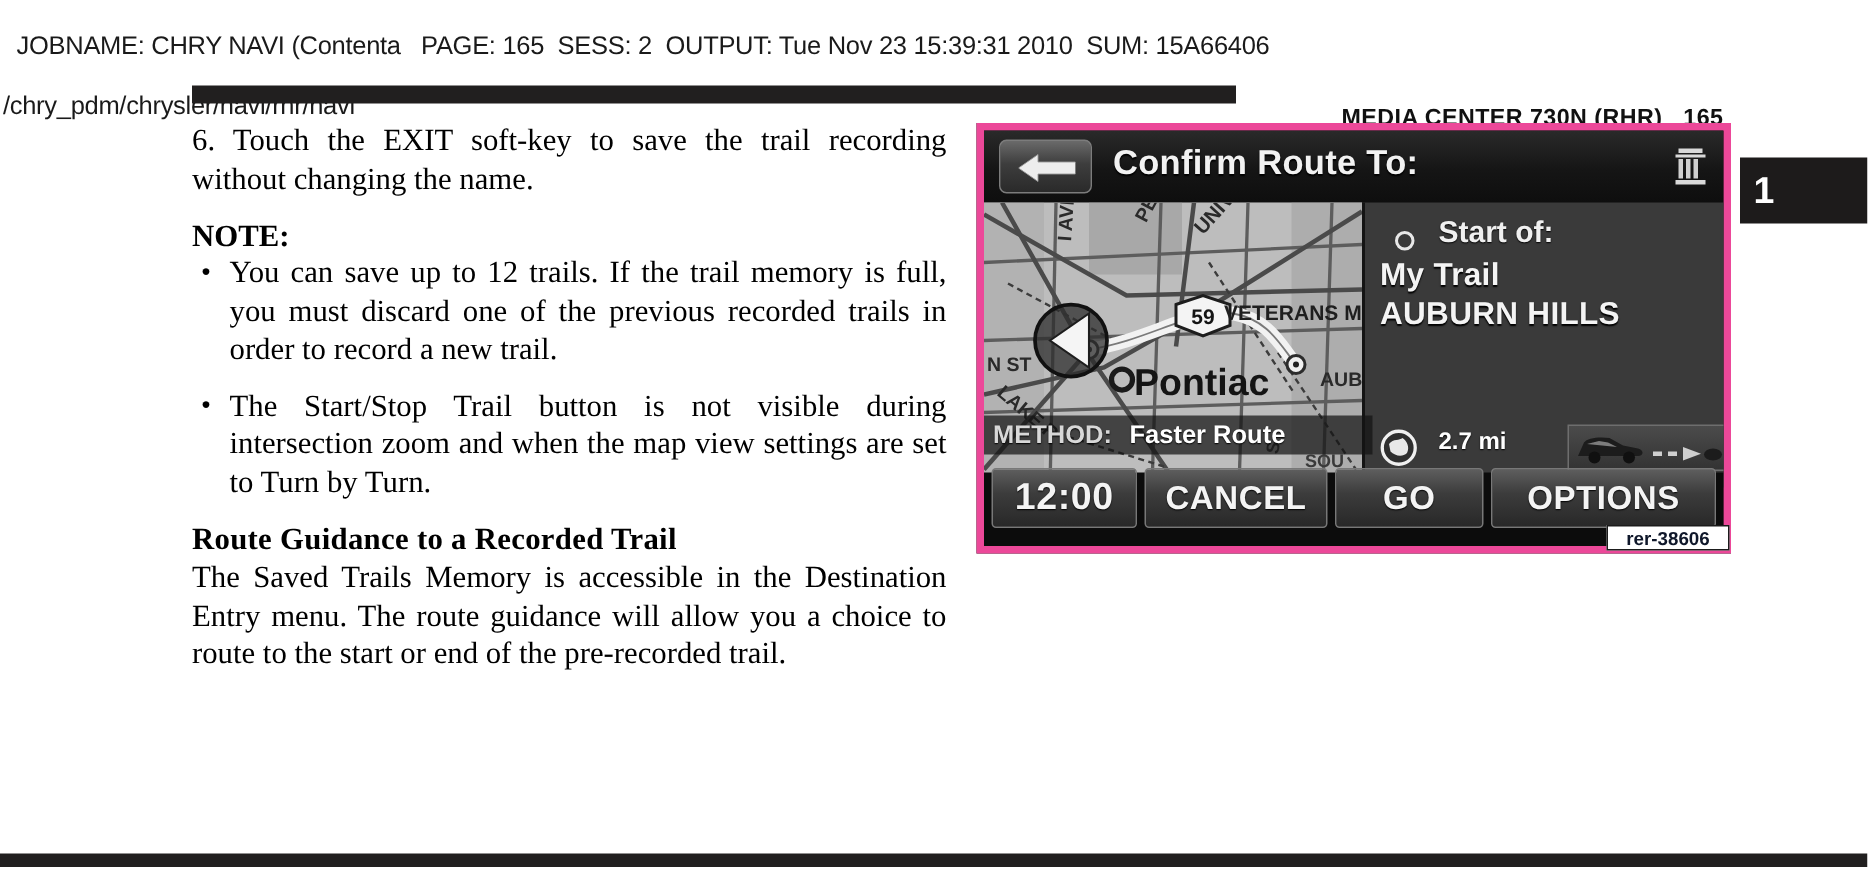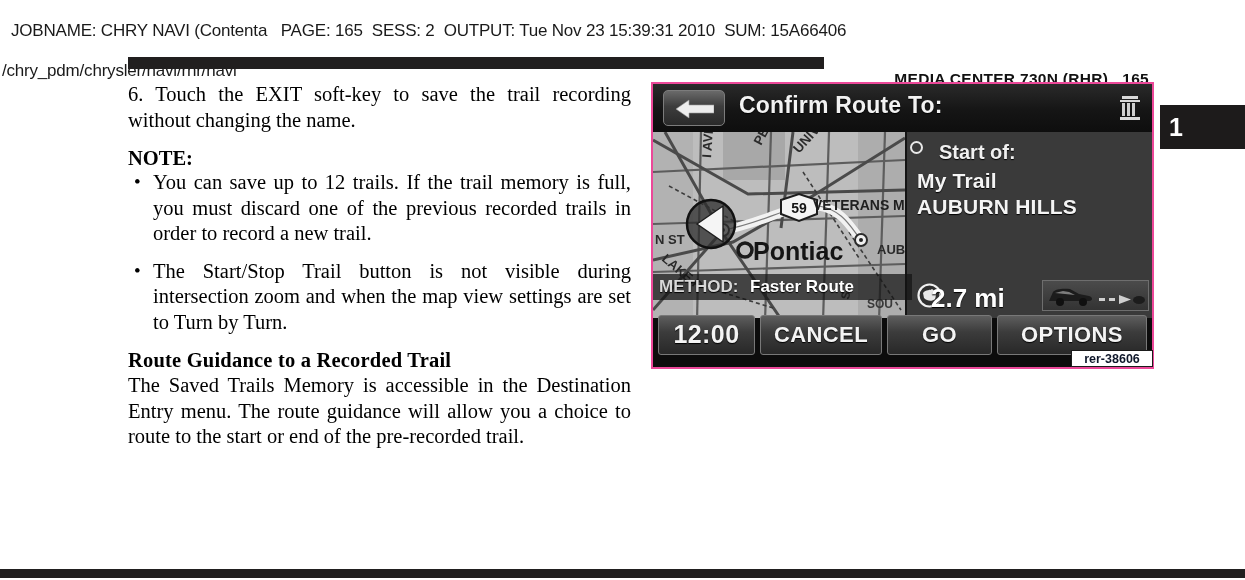--- a/index.html
+++ b/index.html
@@ -154,21 +154,21 @@
   }
 
   
   .nav-screen {
     position: absolute;
     left: 651px;
     top: 82px;
     width: 503px;
     height: 287px;
     background: #0b0b0b;
-    border: 2px solid #ec4899;
+    border: 5px solid #ec4899;
     box-sizing: border-box;
     overflow: hidden;
     font-family: "Liberation Sans", sans-serif;
   }
 
   
   .nav-titlebar {
     position: absolute;
     left: 0; top: 0;
     width: 100%;
@@ -251,24 +251,24 @@
     left: 252px;
     top: 48px;
     width: 251px;
     height: 190px;
     background: #3a3a3a;
     border-left: 2px solid #141414;
     box-sizing: border-box;
   }
   .start-row {
     position: absolute;
-    left: 3px;
+    left: 20px;
     top: 9px;
     display: flex;
-    align-items: flex-start;
+    align-items: flex-end;
   }
   .start-dot {
     width: 13px;
     height: 13px;
     border-radius: 50%;
     border: 2px solid #e8e8e8;
     box-sizing: border-box;
     background: #3a3a3a;
   }
   .start-label {
@@ -299,23 +299,23 @@
     width: 232px;
     height: 36px;
   }
   .globe-icon {
     position: absolute;
     left: 0; top: 5px;
     width: 25px; height: 25px;
   }
   .dist-text {
     position: absolute;
-    left: 14px;
+    left: 39px;
     top: 5px;
-    font-size: 26px;
+    font-size: 16px;
     font-weight: bold;
     color: #ffffff;
     text-shadow: 0 1px 1px #000;
   }
   .route-pic {
     position: absolute;
     right: 0;
     top: 2px;
     width: 107px;
     height: 31px;

